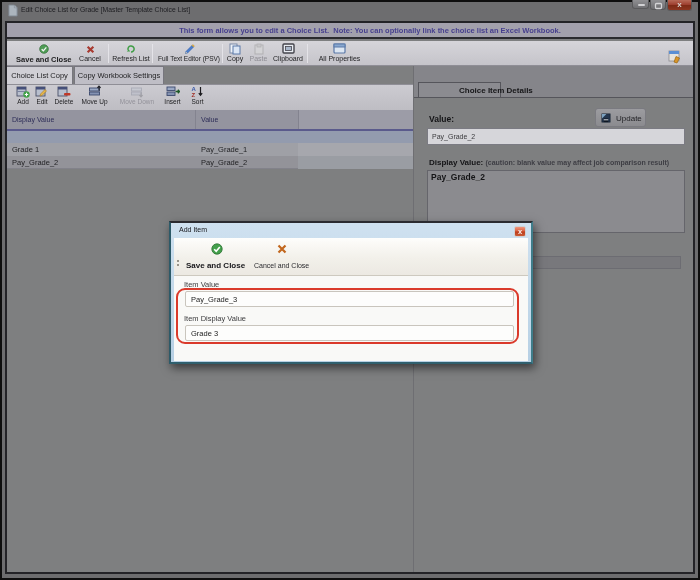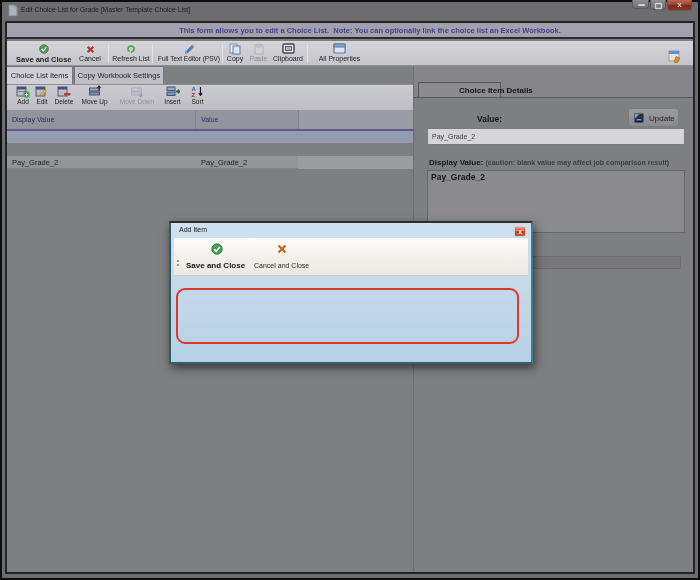--- a/index.html
+++ b/index.html
@@ -32,21 +32,21 @@
   #ghead .h { font-size:7px; color:#2e2e58; top:6px; white-space:nowrap; }
   #gline { left:0; top:106px; width:406px; height:2px; background:#5a5a8c; }
   .grow { left:0; width:406px; height:13px; font-size:7.5px; color:#1f1f22; }
   .cell { position:absolute; top:2px; white-space:nowrap; }
   
   #rtab { left:411px; top:59px; width:83px; height:15px; background:#8b8b90; border:1px solid #55555b; border-bottom:none; z-index:2; }
   #rtab span { font-size:8px; font-weight:bold; color:#161618; line-height:15px; padding-left:5px; white-space:nowrap;margin-left:30px; }
   #rline { left:407px; top:74px; width:279px; height:1px; background:#55555b; }
   #rtop { left:407px; top:43px; width:279px; height:31px; background:#85858a; }
   .rlabel { font-weight:bold; color:#141416; font-size:8.5px; white-space:nowrap; }
-  #updbtn { left:621px; top:85px; width:51px; height:19px; background:linear-gradient(#9c9ca0,#8b8b8f); border:1px solid #7a7a80; border-radius:3px; }
+  #updbtn { left:588px; top:85px; width:51px; height:19px; background:linear-gradient(#9c9ca0,#8b8b8f); border:1px solid #7a7a80; border-radius:3px; }
   #valbox { left:420px; top:105px; width:258px; height:17px; background:#d6d6da; border:1px solid #7b7b83; font-size:7px; color:#3b3b3e; }
   #dvarea { left:420px; top:147px; width:258px; height:63px; background:#8b8b8f; border:1px solid #65656b; }
   #band { left:420px; top:233px; width:254px; height:13px; background:#78787c; border:1px solid #6c6c72; }
   
   #modal { left:169px; top:221px; width:364px; height:143px; background:linear-gradient(#cfe1f0,#b7d0e4); border-style:solid; border-width:2px; border-color:#2b2b30 #3f7d8a #2f5f6d #2d5a68; box-shadow:2px 4px 9px rgba(0,0,0,0.55); }
   #mclose { left:343px; top:3px; width:12px; height:11px; border:1px solid #cfcfd2; border-radius:2px; background:linear-gradient(#f0957d 0%, #d95f3e 48%, #bc3c1c 52%, #ca5b34 100%); text-align:center; color:#f6f2ee; font-size:7.5px; font-weight:bold; line-height:9px; }
   #mtbar { left:3px; top:15px; width:354px; height:38px; background:linear-gradient(#fefefd 0%, #fbfaf7 12%, #f2f0ea 55%, #ece9e2 100%); border-bottom:1px solid #cdc9bf; }
   #mcontent { left:3px; top:53px; width:354px; height:85px; background:#f9f9f7; }
   .mlabel { font-size:7.5px; color:#3c3c3e; white-space:nowrap; }
   .mbox { left:11px; width:329px; height:16px; background:#fdfdfc; border:1px solid #c9c5bd; border-radius:2px; font-size:7.5px; color:#222; white-space:nowrap; }
@@ -123,21 +123,21 @@
         <rect x="1" y="1" width="11" height="3" fill="#89a8d0" stroke="#5a78a8" stroke-width="1"></rect>
       </svg>
   <div class="abs tblbl" style="left:287.5px;">All Properties</div>
   <svg class="abs" style="left:661px;top:27px" width="14" height="14" viewBox="0 0 14 14">
         <rect x="1" y="1" width="10" height="10" fill="#e8e4dc" stroke="#8a8a92" stroke-width="0.8"></rect>
         <rect x="1" y="1" width="10" height="3" fill="#5b8fd4"></rect>
         <path d="M6 12 L8 6.5 L11.5 8 L9 13 z" fill="#d8952a" stroke="#9a6510" stroke-width="0.7"></path>
       </svg>
 
   <div class="abs tab" id="tab2">Copy Workbook Settings</div>
-  <div class="abs tab" id="tab1">Choice List Items</div>
+  <div class="abs tab" id="tab1">Choice List Copy</div>
 
   <div class="abs" id="strip"></div>
   <svg class="abs stico" style="left:9px" width="14" height="13" viewBox="0 0 14 13">
         <rect x="1" y="2" width="9" height="9" fill="#b8bfce" stroke="#4a5068" stroke-width="0.9"></rect>
         <rect x="1" y="2" width="9" height="2.5" fill="#46507a"></rect>
         <rect x="1" y="6" width="9" height="1" fill="#7c84a0"></rect>
         <circle cx="10.5" cy="9.5" r="3.2" fill="#3fa046"></circle>
         <path d="M10.5 7.8 v3.4 M8.8 9.5 h3.4" stroke="#fff" stroke-width="1.1"></path>
       </svg>
   <div class="abs stlbl" style="left:-14px;">Add</div>
@@ -180,34 +180,39 @@
 
   <div class="abs" id="ghead">
     <div class="abs h" style="left:5px;">Display Value</div>
     <div class="abs h" style="left:194px;">Value</div>
     <div class="abs" style="left:188px;top:0;width:1px;height:20px;background:#83838f;"></div>
     <div class="abs" style="left:291px;top:0;width:1px;height:20px;background:#83838f;"></div>
     <div class="abs" style="left:292px;top:0;width:114px;height:20px;background:#9c9ca7;"></div>
   </div>
   <div class="abs" id="gline"></div>
   <div class="abs grow" style="top:108px;height:12px;background:#939bae;"></div>
+  <div class="abs grow" style="top:120px;height:13px;background:#9fa0a6;">
+    <div class="cell" style="left:5px;">Grade 1</div>
+        <div class="cell" style="left:194px;">Pay_Grade_1</div>
+    <div class="abs" style="left:291px;top:0;width:115px;height:13px;background:#a6a7ad;"></div>
+  </div>
   <div class="abs grow" style="top:133px;height:13px;background:#939399;border-bottom:1px solid #82828a;">
     <div class="cell" style="left:5px;">Pay_Grade_2</div>
         <div class="cell" style="left:194px;">Pay_Grade_2</div>
     <div class="abs" style="left:291px;top:0;width:115px;height:13px;background:#9a9da3;"></div>
   </div>
 
   <div class="abs" style="left:406px;top:43px;width:1px;height:506px;background:#6e6e72;"></div>
 
   <div class="abs" id="rtop"></div>
   <div class="abs" id="rtab">
         <span class="abs nw" style="left:5px;">Choice Item Details</span>
       </div>
   <div class="abs" id="rline"></div>
-  <div class="abs rlabel" style="left:422px;top:91px;margin-left:48px;">Value:</div>
+  <div class="abs rlabel" style="left:422px;top:91px;">Value:</div>
   <div class="abs" id="updbtn">
         <svg class="abs" style="left:5px;top:4px" width="10" height="10" viewBox="0 0 11 11">
           <rect x="1" y="1" width="9" height="9" fill="#24364e" stroke="#182434" stroke-width="0.8"></rect>
           <path d="M1 1 L6 1 L1 6 z" fill="#7da2c0"></path>
           <rect x="3" y="6" width="5" height="4" fill="#0e1622"></rect>
           <rect x="3" y="7" width="5" height="1" fill="#e8eef4"></rect>
         </svg>
         <span class="abs nw" style="left:20px;top:4.5px;font-size:8px;color:#232327;">Update</span>
       </div>
   <div class="abs" id="valbox">
@@ -228,16 +233,26 @@
     <svg class="abs" style="left:37px;top:5px" width="12" height="12" viewBox="0 0 12 12">
           <circle cx="6" cy="6" r="5.2" fill="#44a04c" stroke="#2a7030" stroke-width="0.8"></circle>
           <path d="M3.2 6.2 L5.2 8.2 L8.8 4" stroke="#fff" stroke-width="1.6" fill="none"></path>
         </svg>
     <div class="abs nw" style="left:12px;top:23px;font-size:8px;font-weight:bold;color:#16161a;">Save and Close</div>
     <svg class="abs" style="left:103px;top:6px" width="10" height="10" viewBox="0 0 10 10">
           <path d="M1.5 1.5 L8.5 8.5 M8.5 1.5 L1.5 8.5" stroke="#c2671e" stroke-width="2.2"></path>
         </svg>
     <div class="abs nw" style="left:80px;top:24px;font-size:7px;color:#2a2a2e;">Cancel and Close</div>
   </div>
+  <div class="abs" id="mcontent">
+    <div class="abs mlabel" style="left:10px;top:4px;">Item Value</div>
+    <div class="abs mbox" style="top:15px;">
+          <span class="abs nw" style="left:5px;top:3px;">Pay_Grade_3</span>
+        </div>
+    <div class="abs mlabel" style="left:10px;top:37.5px;">Item Display Value</div>
+    <div class="abs mbox" style="top:49px;">
+          <span class="abs nw" style="left:5px;top:3px;">Grade 3</span>
+        </div>
+  </div>
   <div class="abs" id="redrect"></div>
 </div>
 
 </div>
 
 </body></html>

